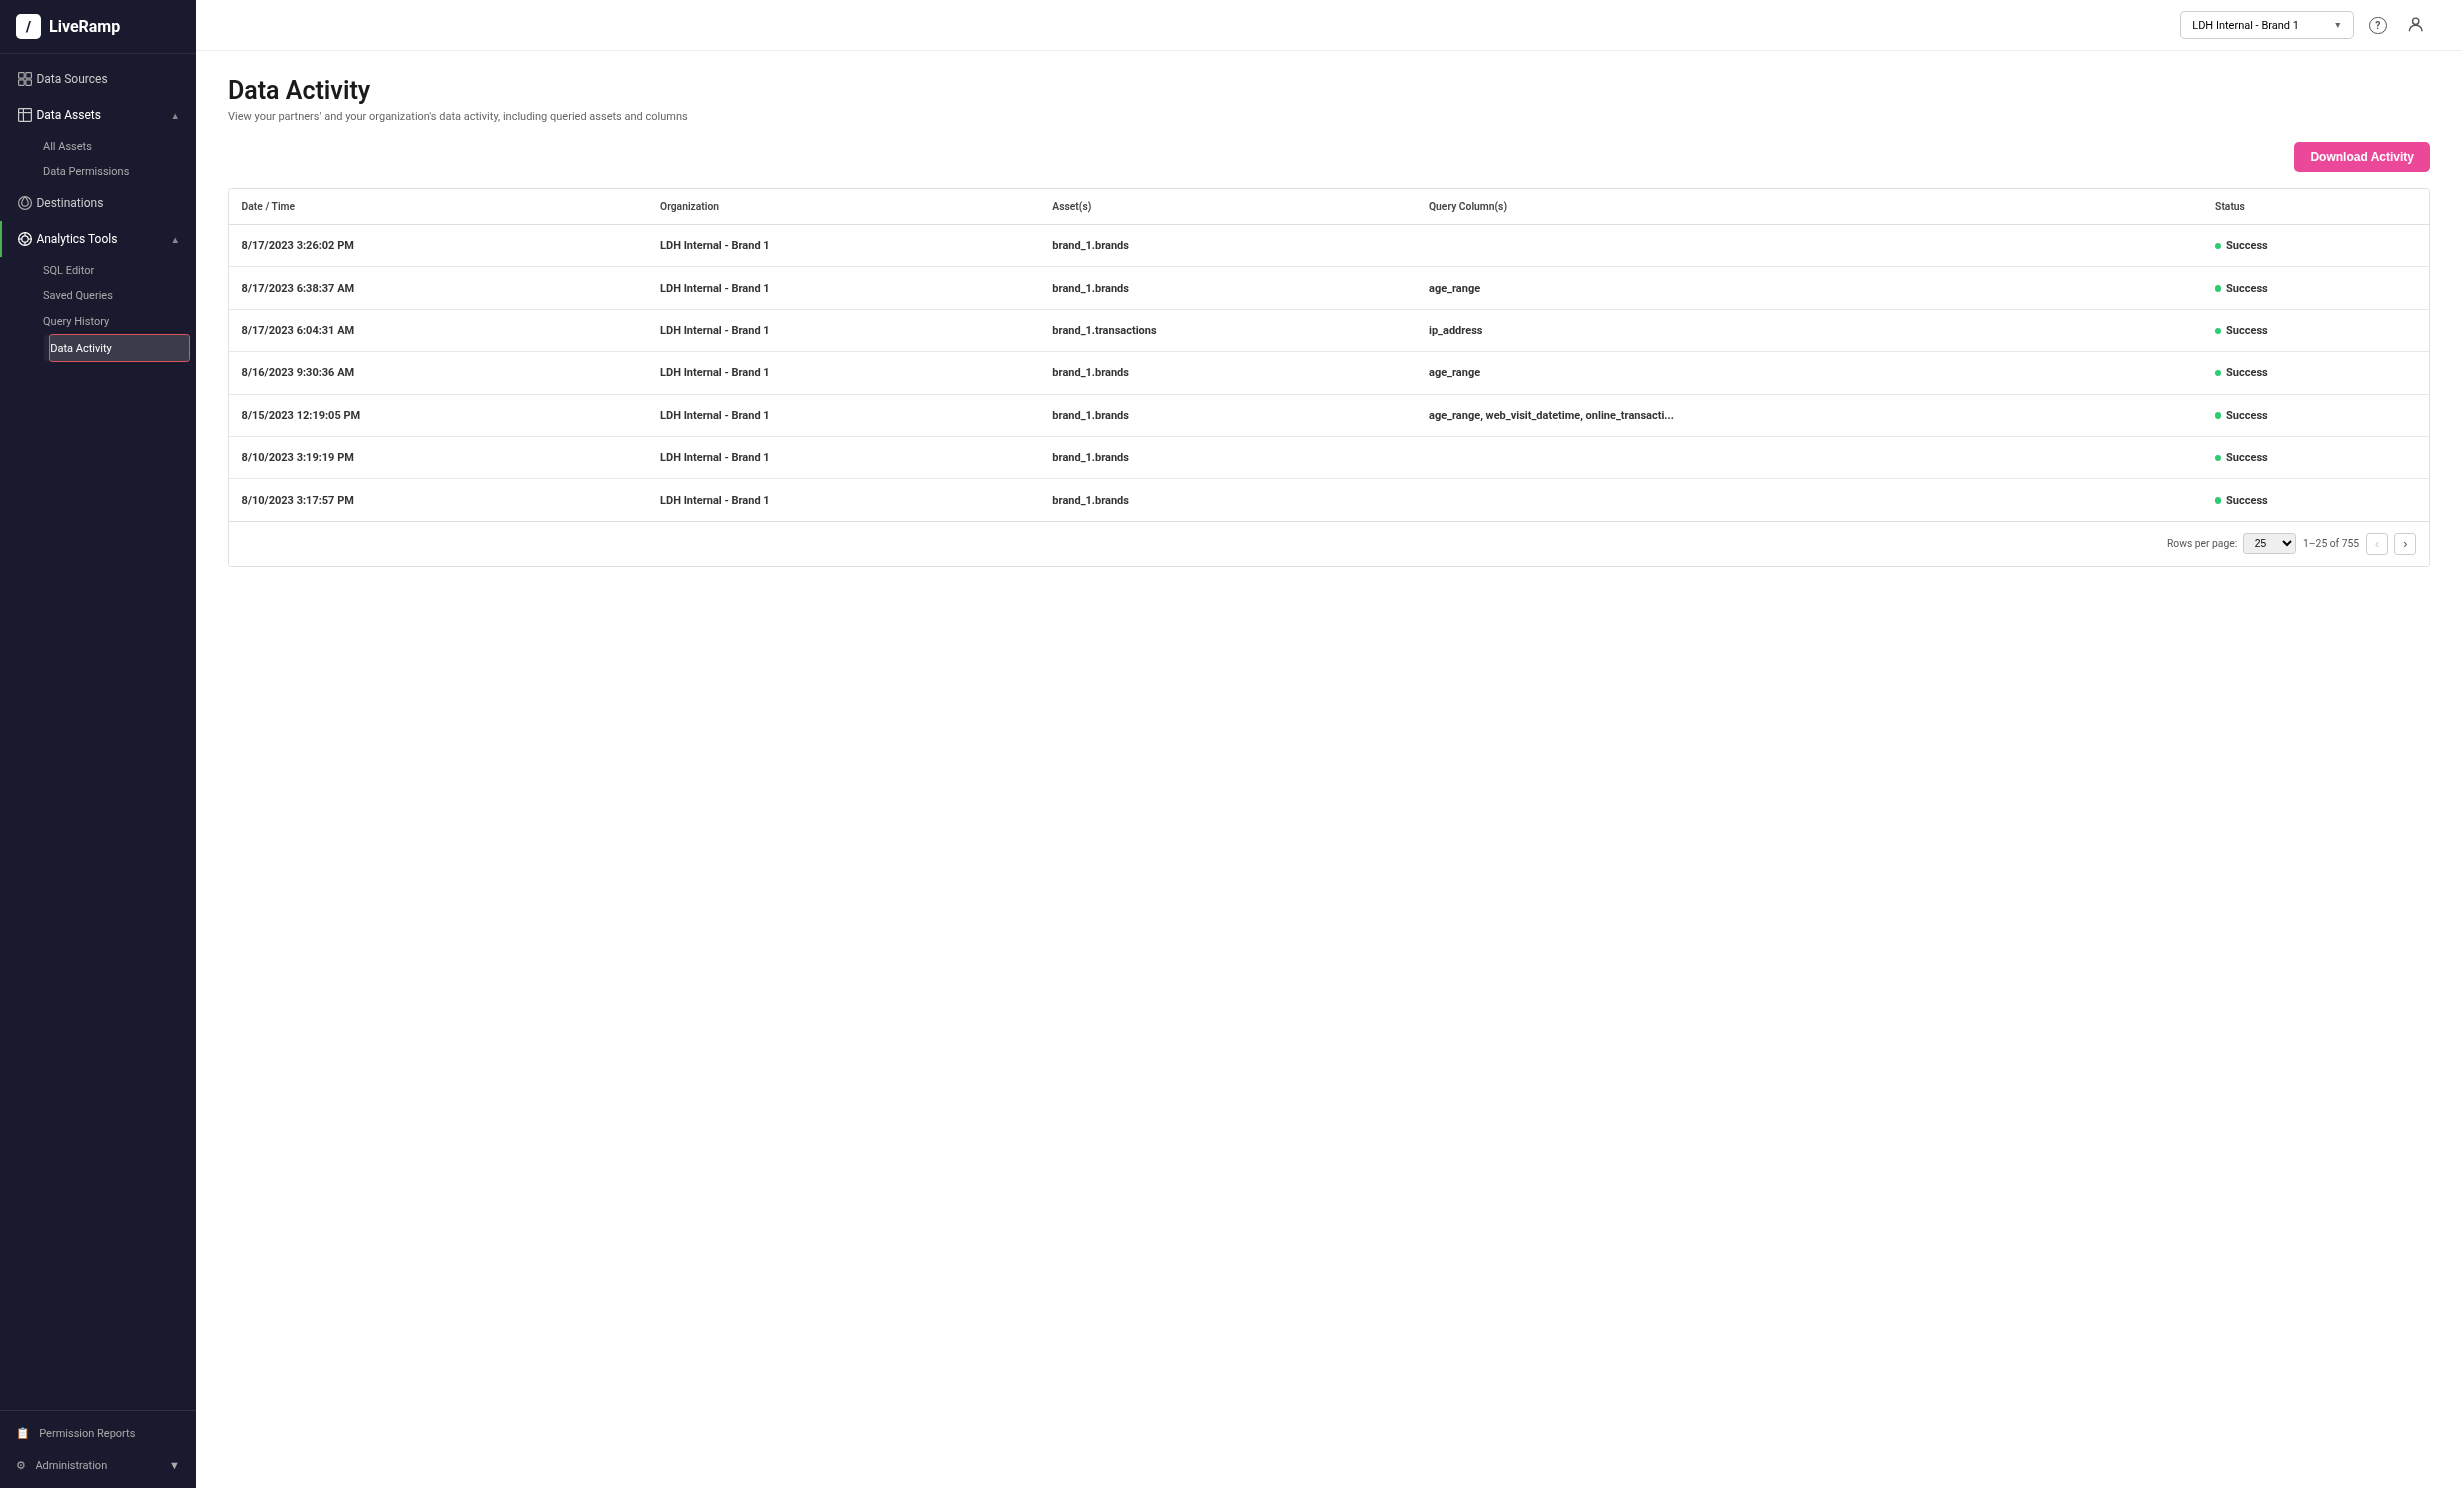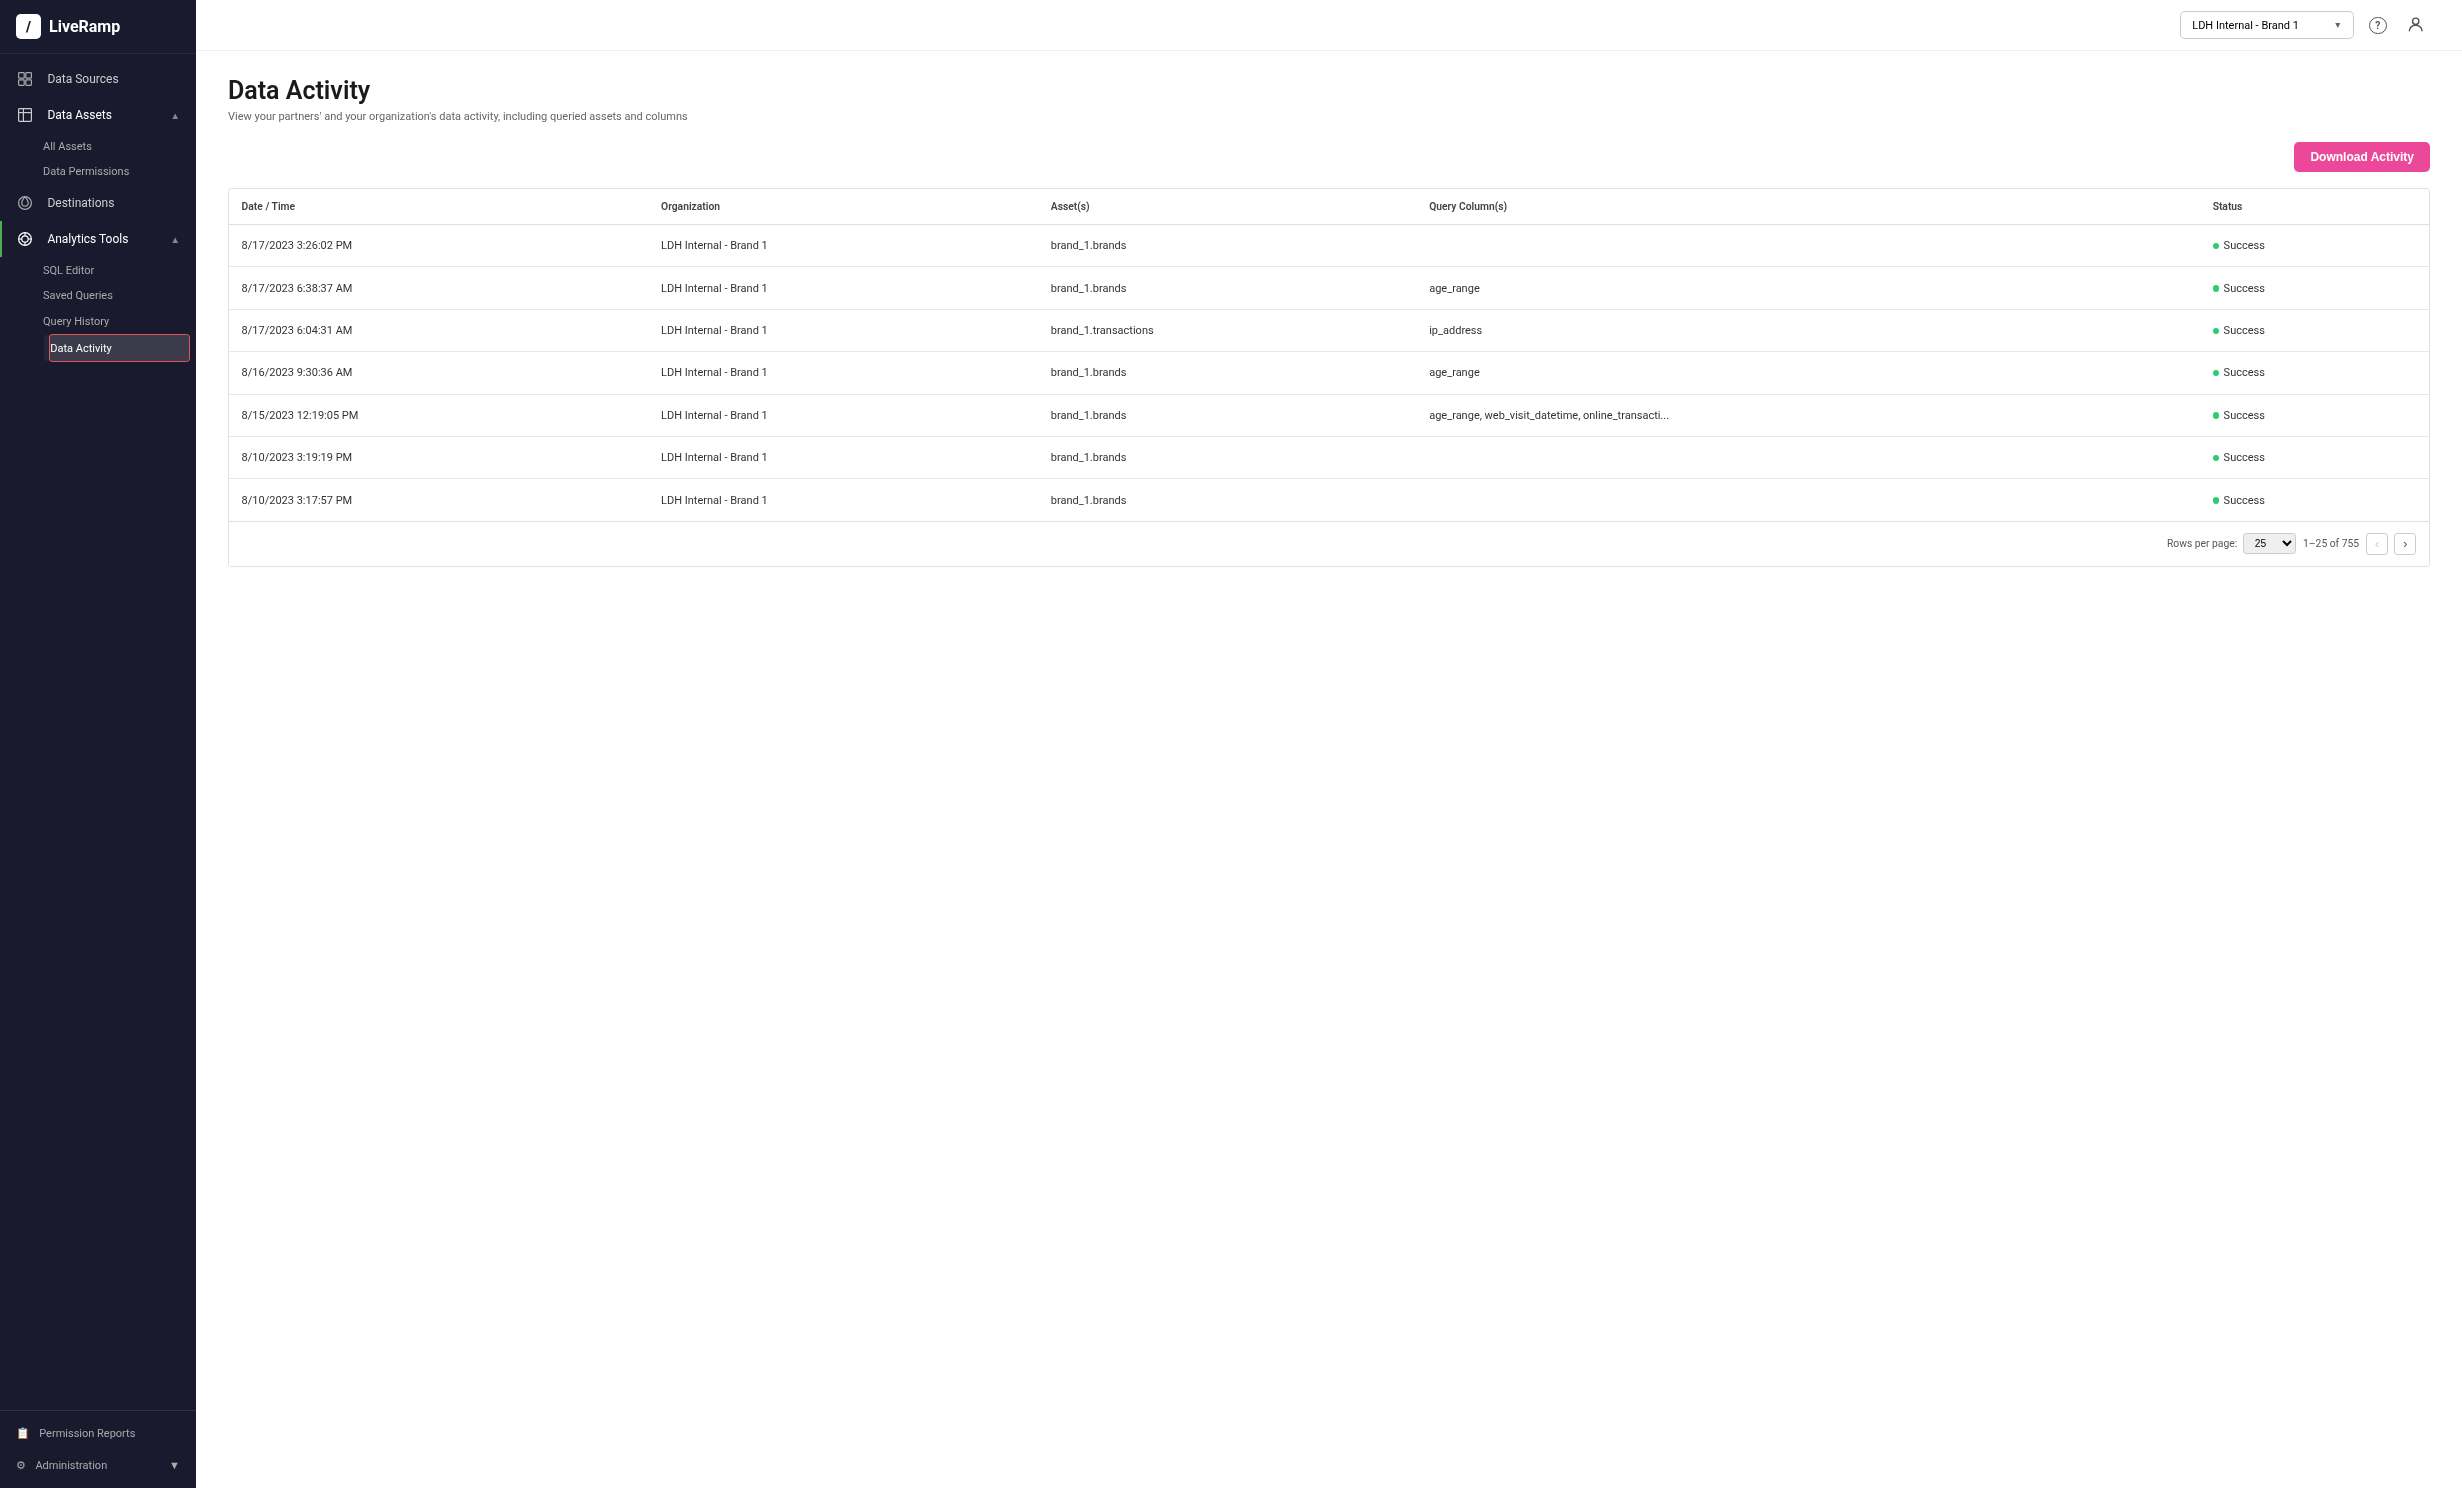--- a/index.html
+++ b/index.html
@@ -33,21 +33,21 @@
       border-radius: 4.7px;
       display: flex; align-items: center; justify-content: center;
       color: #1a1a2e;
       font-weight: 900;
       font-size: 14.2px;
     }
     .sidebar-nav { flex: 1; padding: 6.3px 0; }
     .nav-item {
       display: flex;
       align-items: center;
-      gap: 14px;
+      gap: 3px;
       padding: 9.5px 16px;
       color: #ccc;
       cursor: pointer;
       font-size: 12px;
       user-select: none;
       position: relative;
     }
     .nav-item.active { color: #fff; }
     .nav-item.active-border::before {
       content: '';
@@ -187,20 +187,21 @@
       text-align: left;
       padding: 11px 12.6px;
       color: #444;
       font-weight: 600;
       font-size: 10.3px;
       border-bottom: 1.6px solid #e0e0e0;
       background: #fff;
     }
     tbody tr {
       border-bottom: 0.8px solid #e8e8e8;
+      font-weight: bold;
     }
     tbody tr:last-child { border-bottom: none; }
     tbody td {
       padding: 14.2px 12.6px;
       color: #333;
       font-size: 11px;
     }
     .status-dot {
       display: inline-block;
       width: 6.3px; height: 6.3px;

